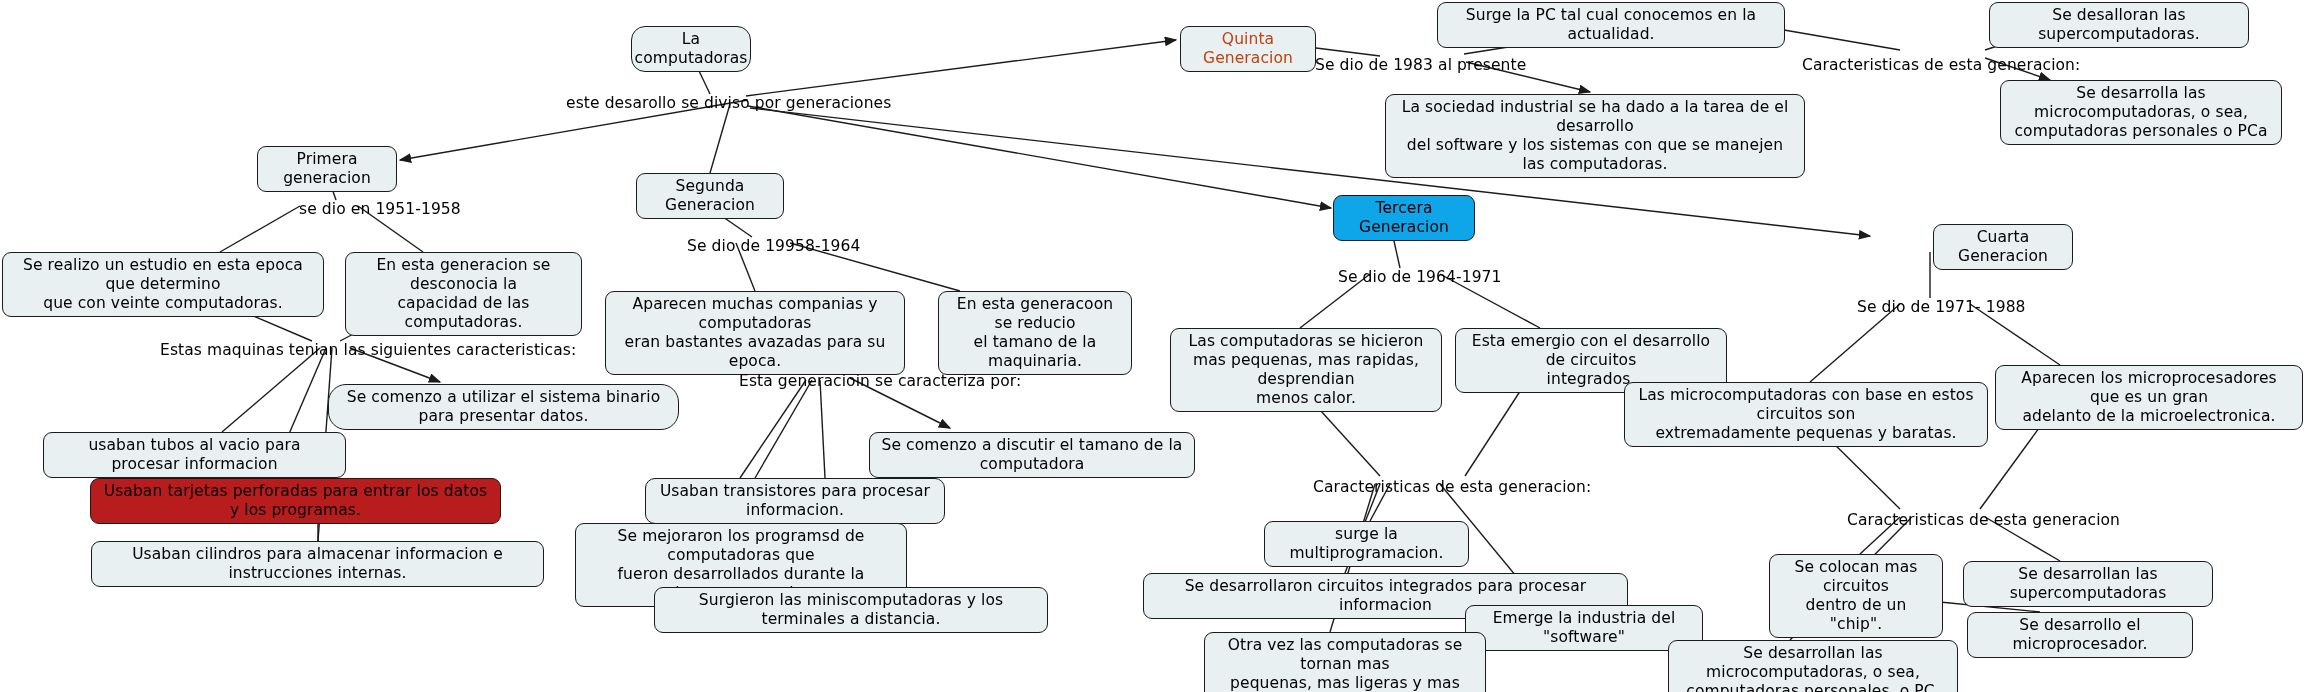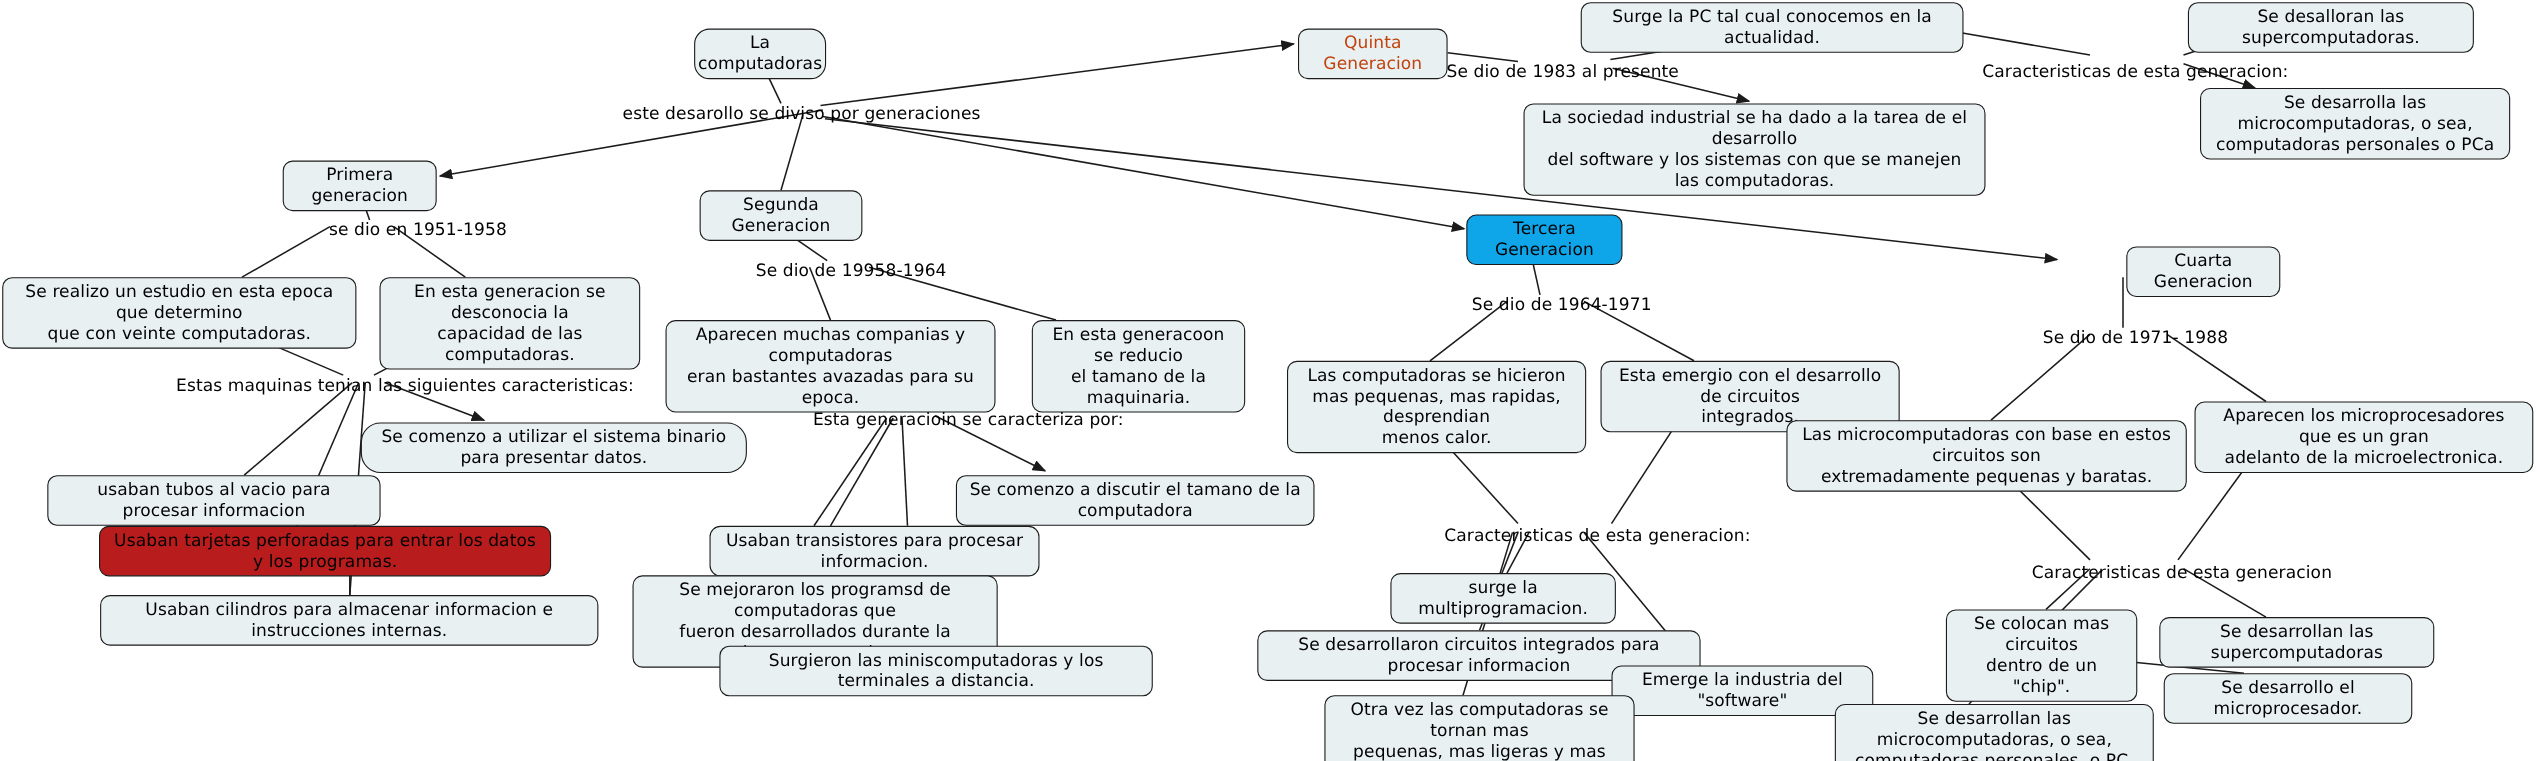--- a/index.html
+++ b/index.html
@@ -149,21 +149,21 @@
 adelanto de la microelectronica.</div>
       <div class="node" style="left: 328px; top: 384px; width: 351px; min-height: 28px; background: rgb(232, 240, 242); border-color: rgb(27, 27, 27); color: rgb(0, 0, 0); border-radius: 18px;">Se comenzo a utilizar el sistema binario para presentar datos.</div>
       <div class="node" style="left: 43px; top: 432px; width: 303px; min-height: 28px; background: rgb(232, 240, 242); border-color: rgb(27, 27, 27); color: rgb(0, 0, 0);">usaban tubos al vacio para procesar informacion</div>
       <div class="node" style="left: 869px; top: 432px; width: 326px; min-height: 28px; background: rgb(232, 240, 242); border-color: rgb(27, 27, 27); color: rgb(0, 0, 0);">Se comenzo a discutir el tamano de la computadora</div>
       <div class="node" style="left: 54px; top: 478px; width: 411px; min-height: 28px; background: #b91c1c; border-color: rgb(27, 27, 27); color: rgb(0, 0, 0); margin-left: 36px;">Usaban tarjetas perforadas para entrar los datos y los programas.</div>
       <div class="node" style="left: 645px; top: 478px; width: 300px; min-height: 28px; background: rgb(232, 240, 242); border-color: rgb(27, 27, 27); color: rgb(0, 0, 0); border-radius: 10px;">Usaban transistores para procesar informacion.</div>
       <div class="node" style="left: 1264px; top: 521px; width: 205px; min-height: 28px; background: rgb(232, 240, 242); border-color: rgb(27, 27, 27); color: rgb(0, 0, 0);">surge la multiprogramacion.</div>
       <div class="node" style="left: 91px; top: 541px; width: 453px; min-height: 28px; background: rgb(232, 240, 242); border-color: rgb(27, 27, 27); color: rgb(0, 0, 0);">Usaban cilindros para almacenar informacion e instrucciones internas.</div>
       <div class="node" style="left: 575px; top: 523px; width: 332px; min-height: 48px; background: rgb(232, 240, 242); border-color: rgb(27, 27, 27); color: rgb(0, 0, 0);">Se mejoraron los programsd de computadoras que
 fueron desarrollados durante la primera generacionn</div>
-      <div class="node" style="left: 1143px; top: 573px; width: 403px; min-height: 28px; background: rgb(232, 240, 242); border-color: rgb(27, 27, 27); color: rgb(0, 0, 0);">Se desarrollaron circuitos integrados para procesar informacion</div>
+      <div class="node" style="left: 1143px; top: 573px; width: 485px; min-height: 28px; background: rgb(232, 240, 242); border-color: rgb(27, 27, 27); color: rgb(0, 0, 0);">Se desarrollaron circuitos integrados para procesar informacion</div>
       <div class="node" style="left: 1769px; top: 554px; width: 174px; min-height: 48px; background: rgb(232, 240, 242); border-color: rgb(27, 27, 27); color: rgb(0, 0, 0);">Se colocan mas circuitos
 dentro de un "chip".</div>
       <div class="node" style="left: 1963px; top: 561px; width: 250px; min-height: 28px; background: rgb(232, 240, 242); border-color: rgb(27, 27, 27); color: rgb(0, 0, 0);">Se desarrollan las supercomputadoras</div>
       <div class="node" style="left: 654px; top: 587px; width: 394px; min-height: 28px; background: rgb(232, 240, 242); border-color: rgb(27, 27, 27); color: rgb(0, 0, 0);">Surgieron las miniscomputadoras y los terminales a distancia.</div>
       <div class="node" style="left: 1465px; top: 605px; width: 238px; min-height: 28px; background: rgb(232, 240, 242); border-color: rgb(27, 27, 27); color: rgb(0, 0, 0);">Emerge la industria del "software"</div>
       <div class="node" style="left: 1967px; top: 612px; width: 226px; min-height: 28px; background: rgb(232, 240, 242); border-color: rgb(27, 27, 27); color: rgb(0, 0, 0);">Se desarrollo el microprocesador.</div>
       <div class="node" style="left: 1204px; top: 632px; width: 282px; min-height: 48px; background: rgb(232, 240, 242); border-color: rgb(27, 27, 27); color: rgb(0, 0, 0);">Otra vez las computadoras se tornan mas
 pequenas, mas ligeras y mas eficientes.</div>
       <div class="node" style="left: 1668px; top: 640px; width: 290px; min-height: 48px; background: rgb(232, 240, 242); border-color: rgb(27, 27, 27); color: rgb(0, 0, 0);">Se desarrollan las microcomputadoras, o sea,
 computadoras personales, o PC.</div>

